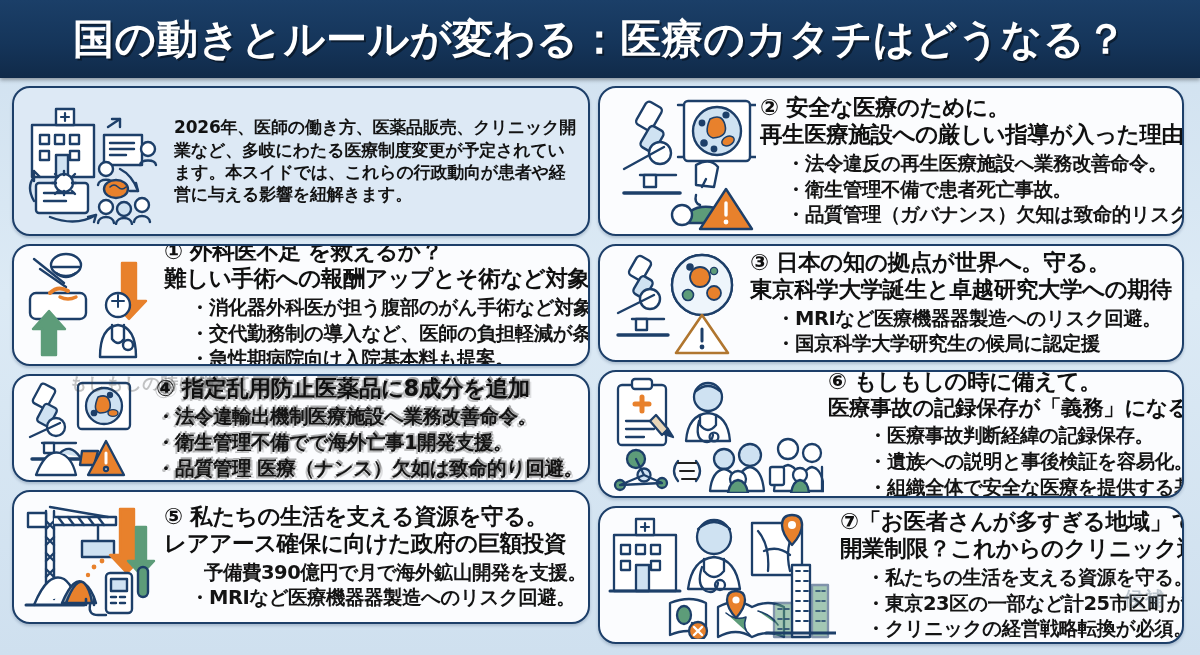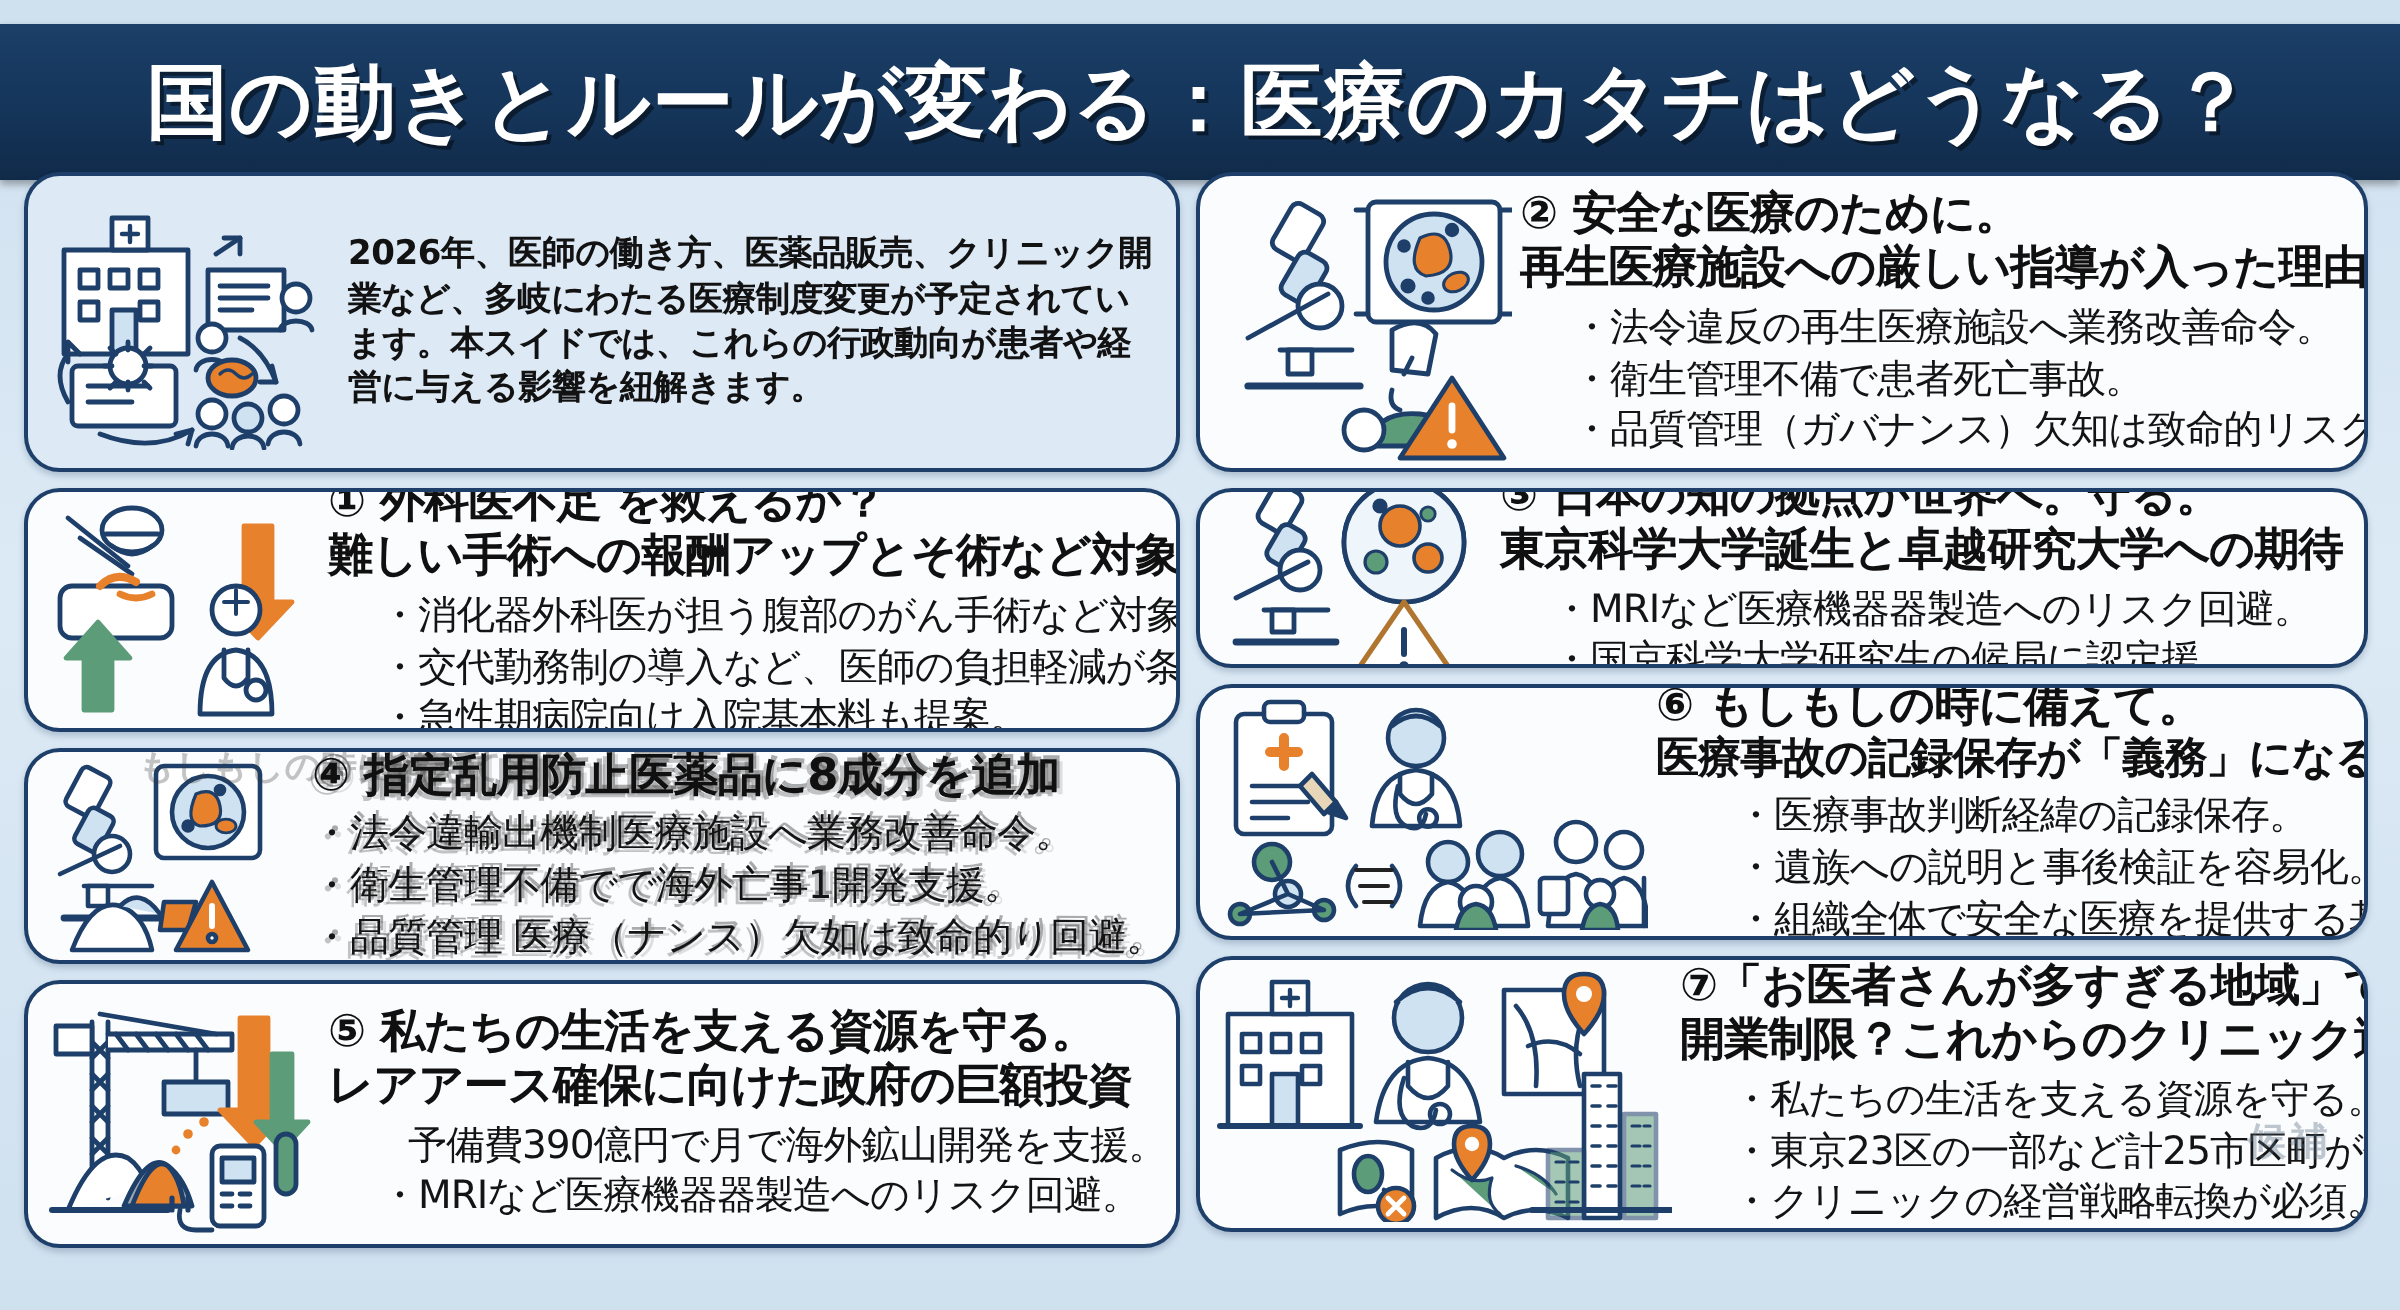--- a/index.html
+++ b/index.html
@@ -7,21 +7,21 @@
     width:1200px;height:655px;overflow:hidden;
     background:#d9e7f3;
     font-family:"DejaVu Sans","Liberation Sans",sans-serif;
     -webkit-font-smoothing:antialiased;
   }
   #root{position:relative;width:1200px;height:655px;
     background:linear-gradient(180deg,#cfe0ef 0%,#dceaf5 45%,#cfe0ef 100%);}
 
   
   .header{
-    position:absolute;left:0;top:12px;width:1200px;height:78px;
+    position:absolute;left:0;top:0;width:1200px;height:78px;
     background:linear-gradient(180deg,#1b3f68 0%,#15355a 55%,#102a49 100%);
     display:flex;align-items:center;justify-content:center;
     box-shadow:0 2px 4px rgba(0,0,0,.35);
   }
   .header h1{
     margin:0;color:#ffffff;font-size:41px;font-weight:bold;
     letter-spacing:.5px;white-space:nowrap;
     text-shadow:2px 2px 0 rgba(0,0,0,.45);
   }
 
@@ -43,37 +43,37 @@
   .card.intro{background:#dde9f5;}
   .card .art{flex:0 0 auto;display:flex;align-items:center;justify-content:center;}
   .card .body{flex:1 1 auto;min-width:0;padding-left:4px;}
 
   
   .h-intro{height:150px;}
   .h1{height:122px;}
   .h4{height:108px;}
   .h5{height:134px;}
   .h2{height:150px;}
-  .h3{height:90px;}
+  .h3{height:118px;}
   .h6{height:128px;}
   .h7{height:138px;}
 
   
   .intro-text{
     font-size:17px;font-weight:bold;color:#121212;line-height:1.32;
     letter-spacing:-.2px;
   }
   .title{
     font-size:22.5px;font-weight:bold;color:#101010;line-height:1.22;
     letter-spacing:-.4px;white-space:nowrap;
   }
   .title.small{font-size:21.5px;}
   .bullets{margin:2px 0 0 0;padding:0;list-style:none;}
   .bullets li{
-    font-size:19.5px;font-weight:normal;color:#141414;line-height:1.32;
+    font-size:19.5px;font-weight:bold;color:#141414;line-height:1.32;
     letter-spacing:-.5px;white-space:nowrap;
   }
   .bullets li.nodot{}
   .bullets.indent{padding-left:26px;}
   .bullets.indent2{padding-left:40px;}
 
   
   .garbled{position:relative;}
   .garbled .title,.garbled .bullets li{
     text-shadow:

